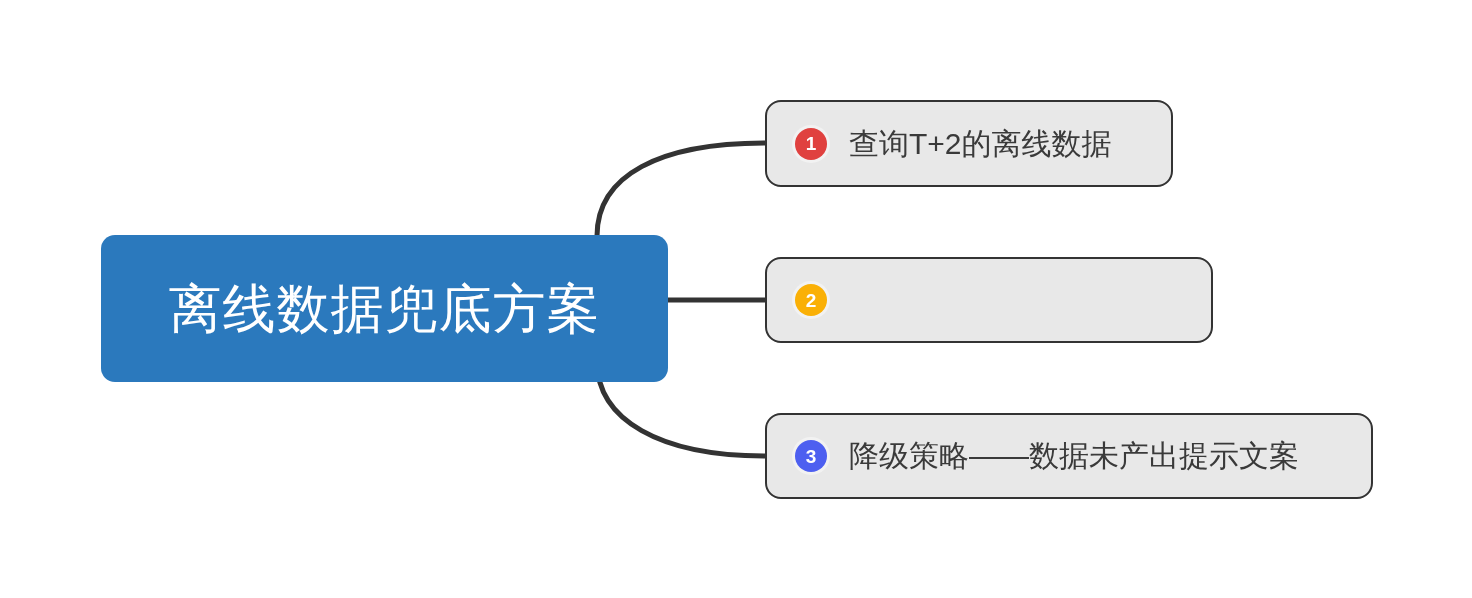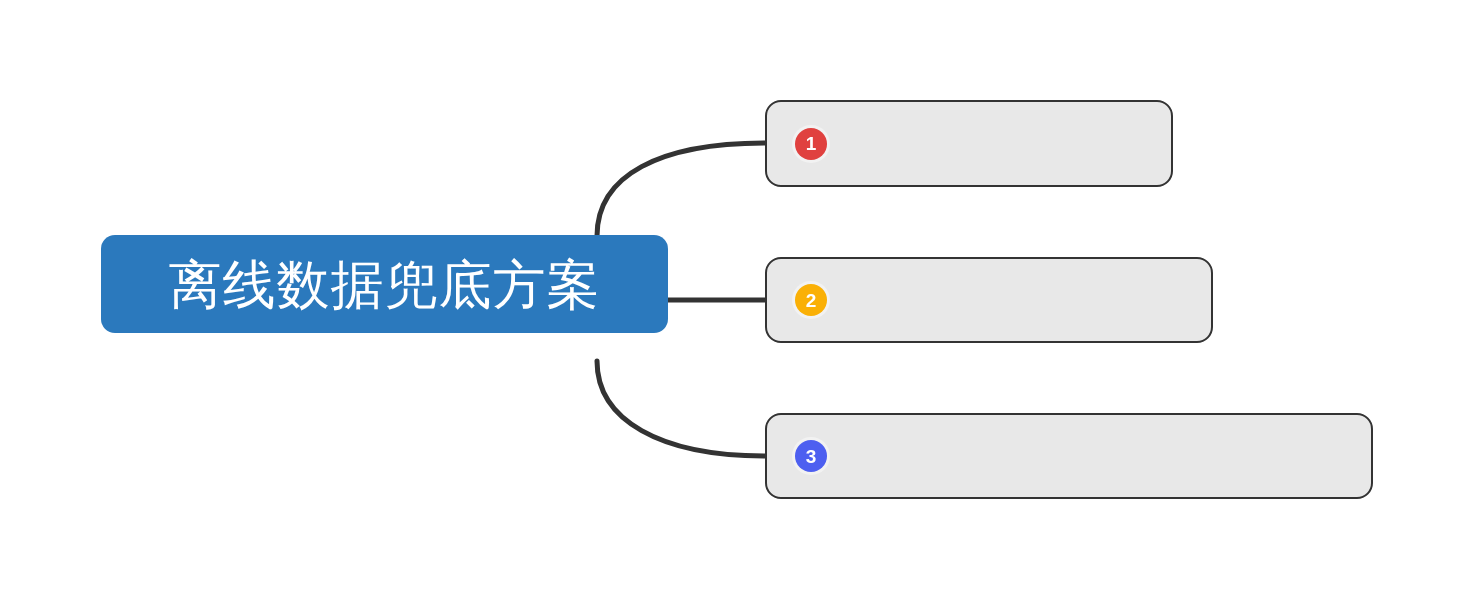--- a/index.html
+++ b/index.html
@@ -25,21 +25,21 @@
     height: 598px;
     pointer-events: none;
   }
 
   
   .root-node {
     position: absolute;
     left: 101px;
     top: 235px;
     width: 567px;
-    height: 98px;
+    height: 147px;
     background: #2B79BD;
     border-radius: 14px;
     display: flex;
     align-items: center;
     justify-content: center;
     box-sizing: border-box;
   }
   .root-label {
     color: #ffffff;
     font-size: 53px;
@@ -99,23 +99,25 @@
     <path d="M 668 300 L 765 300" fill="none" stroke="#333333" stroke-width="5" stroke-linecap="round"></path>
     <path d="M 597 361 C 597 420, 660 456, 765 456" fill="none" stroke="#333333" stroke-width="5" stroke-linecap="round"></path>
   </svg>
 
   <div class="root-node">
     <span class="root-label">离线数据兜底方案</span>
   </div>
 
   <div class="branch-node branch-1">
     <span class="badge badge-1">1</span>
+    <span class="branch-label">查询T+2的离线数据</span>
   </div>
 
   <div class="branch-node branch-2">
     <span class="badge badge-2">2</span>
   </div>
 
   <div class="branch-node branch-3">
     <span class="badge badge-3">3</span>
+    <span class="branch-label">降级策略——数据未产出提示文案</span>
   </div>
 
 </div>
 
 </body></html>

